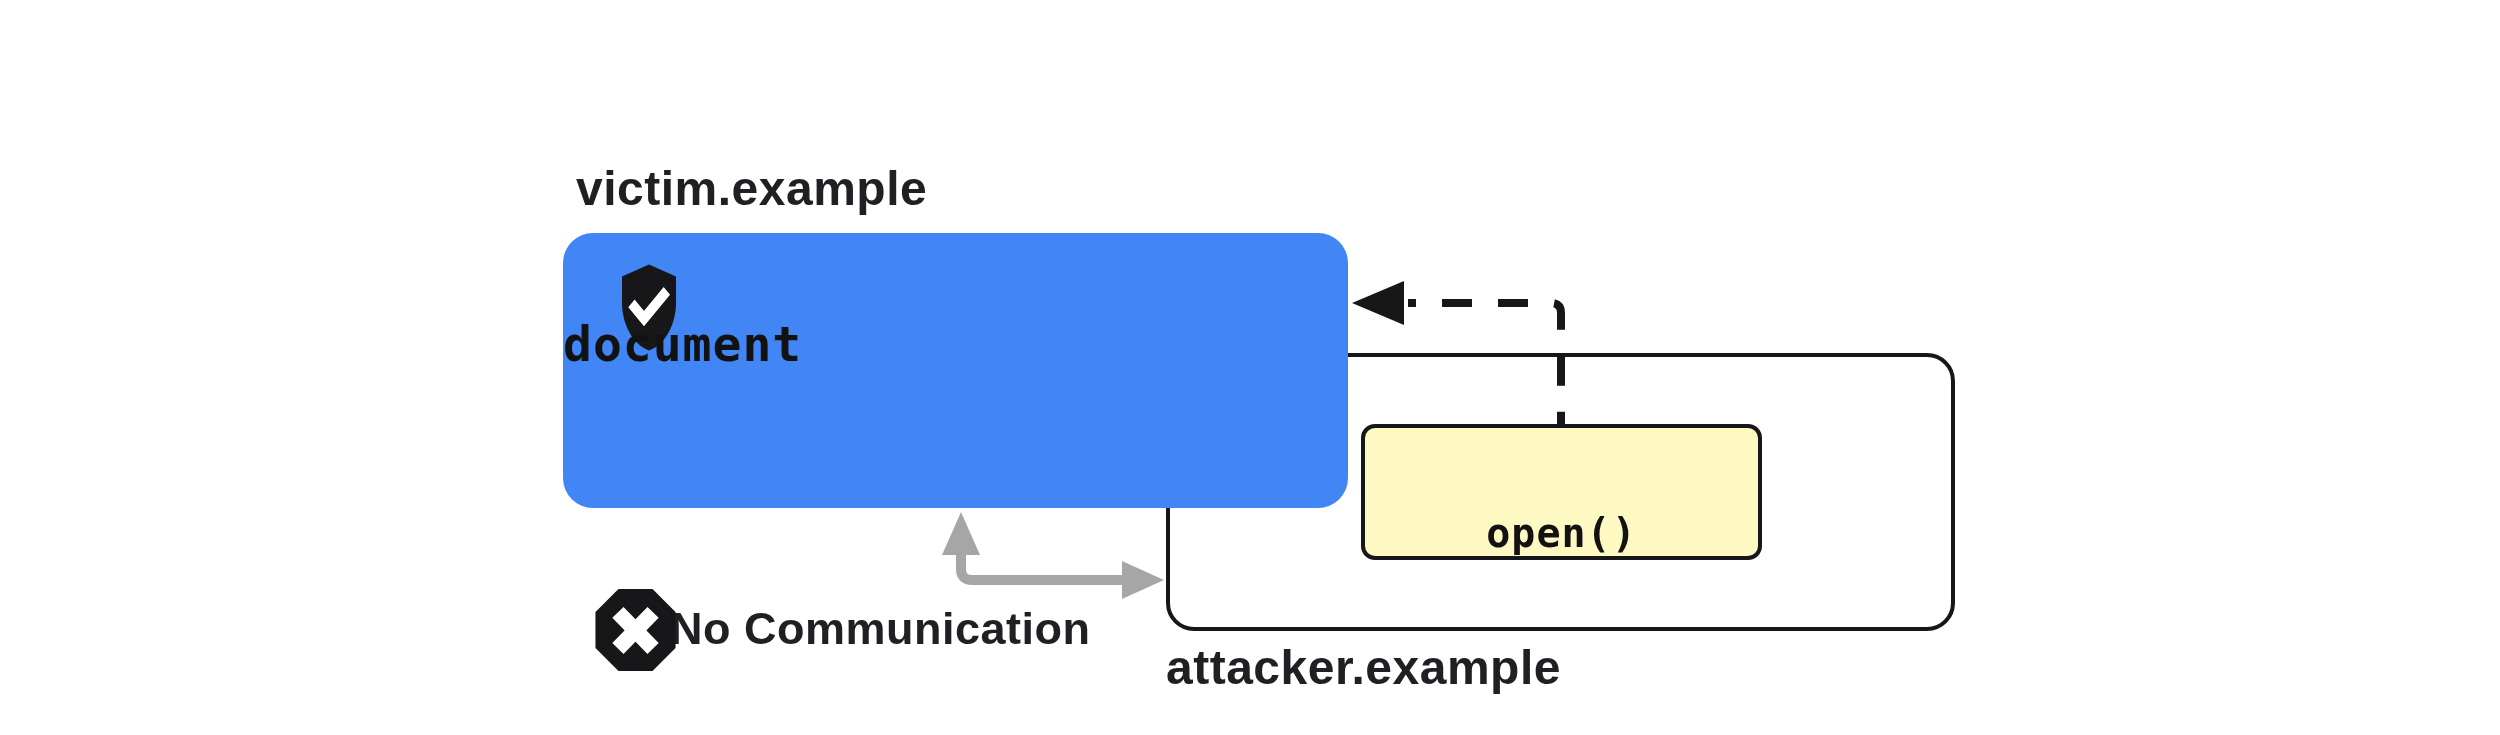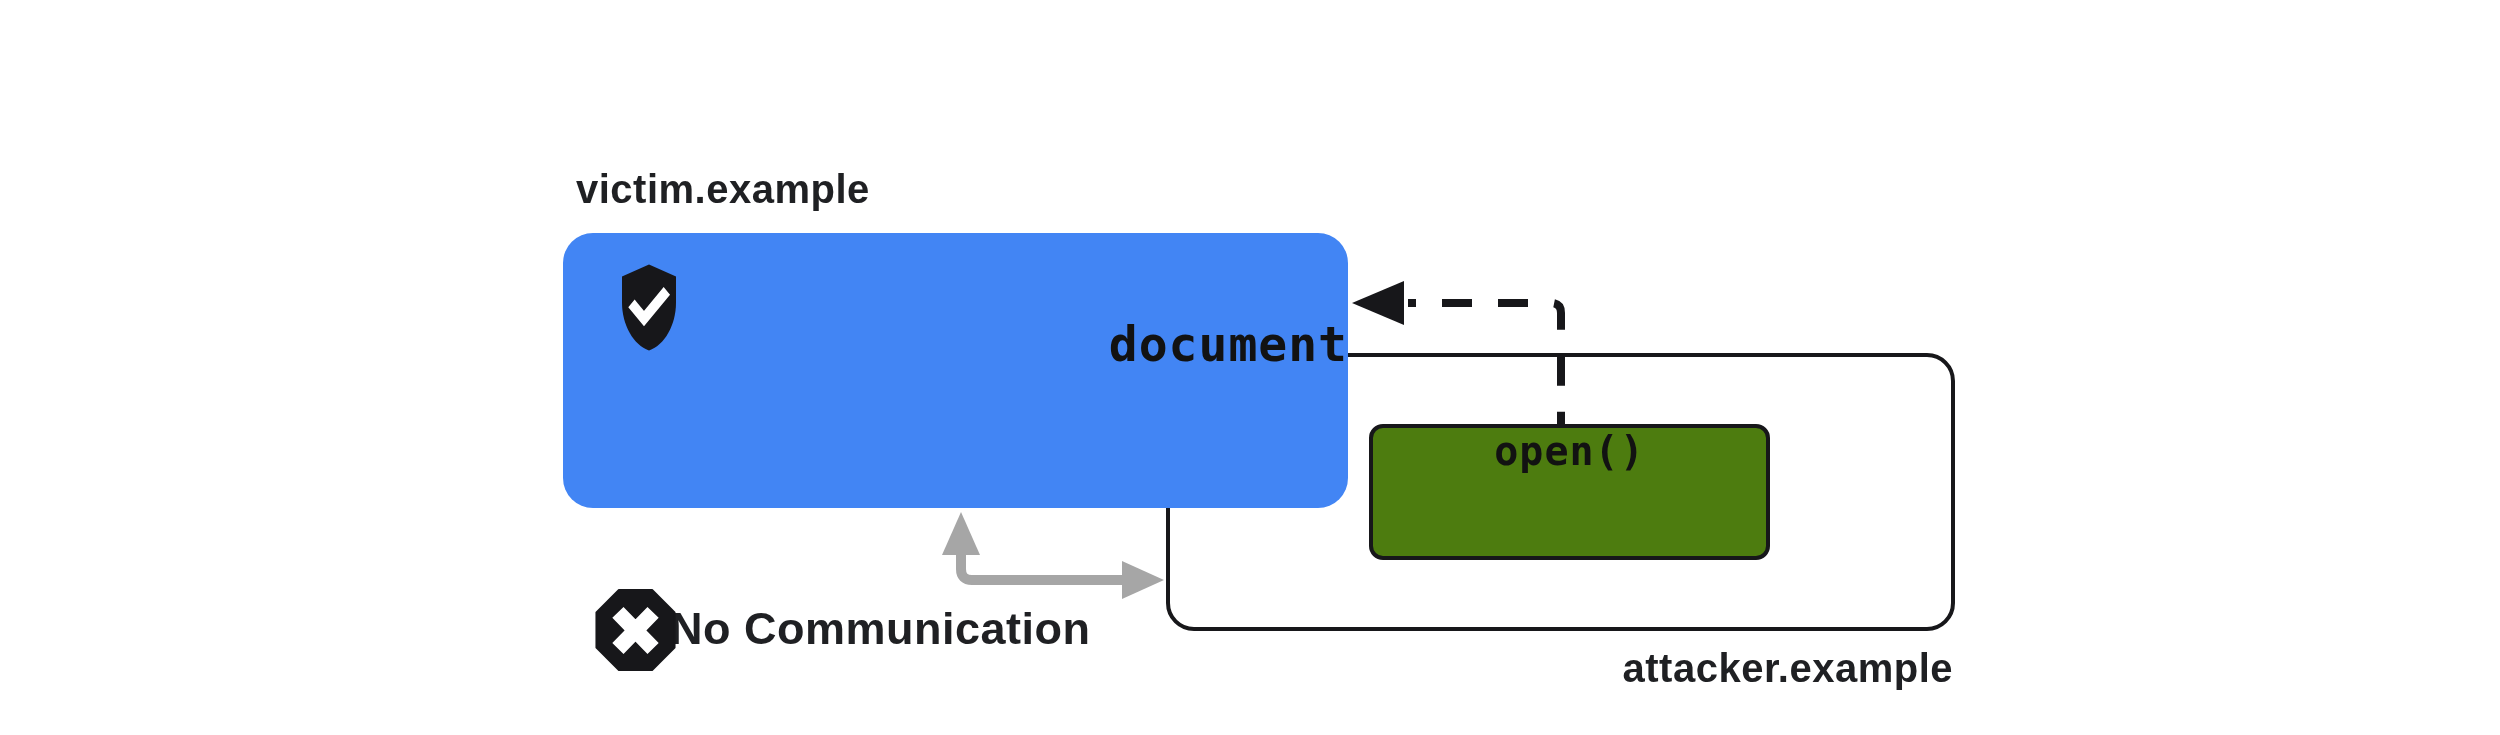--- a/index.html
+++ b/index.html
@@ -16,41 +16,41 @@
   .canvas{
     position:relative;
     width:2500px;height:735px;
     background:var(--bg);
     overflow:hidden;
     font-family:"Liberation Sans",sans-serif;
   }
   .domain-label{
     position:absolute;
     font-weight:bold;
-    font-size:40px;
+    font-size:48px;
     line-height:46px;
     color:var(--text_dark);
     letter-spacing:.5px;
     white-space:nowrap;
   }
   .victim-label{left:576px;top:166px;}
-  .attacker-label{left:1166px;width:787px;top:645px;text-align:right;}
+  .attacker-label{left:1166px;width:787px;top:645px;text-align:left;}
   .no-comm-label{left:670px;top:606px;font-size:45px;}
 
   .blue-card{
     position:absolute;
     left:563px;top:233px;
     width:785px;height:275px;
     background:var(--accent_blue);
     border-radius:30px;
     z-index:2;
   }
   .blue-card .card-text{
     position:absolute;left:0;right:0;top:82px;
-    text-align:right;
+    text-align:left;
     font-family:"DejaVu Sans Mono","Liberation Mono",monospace;
     font-weight:bold;
     font-size:48px;line-height:58px;
     letter-spacing:1px;
     color:var(--mono_text);
     white-space:pre;
   }
   .shield-wrap{
     position:absolute;left:46px;top:25px;
     width:80px;height:97px;
@@ -66,25 +66,25 @@
     background:#ffffff;
     border:4px solid var(--line_dark);
     border-radius:28px;
     z-index:1;
   }
   .open-card{
     position:absolute;
     left:1361px;top:424px;
     width:401px;height:136px;
     box-sizing:border-box;
-    background:#4d7c0f;
+    background:#fef9c3;
     border:4px solid var(--line_dark);
     border-radius:14px;
     z-index:1;
-    display:flex;align-items:flex-start;justify-content:center;margin-left:8px;
+    display:flex;align-items:flex-end;justify-content:center;
   }
   .open-card .open-text{
     font-family:"DejaVu Sans Mono","Liberation Mono",monospace;
     font-weight:bold;
     font-size:40px;
     color:var(--mono_text);
     letter-spacing:1px;
   }
 
   .arrow-layer{

